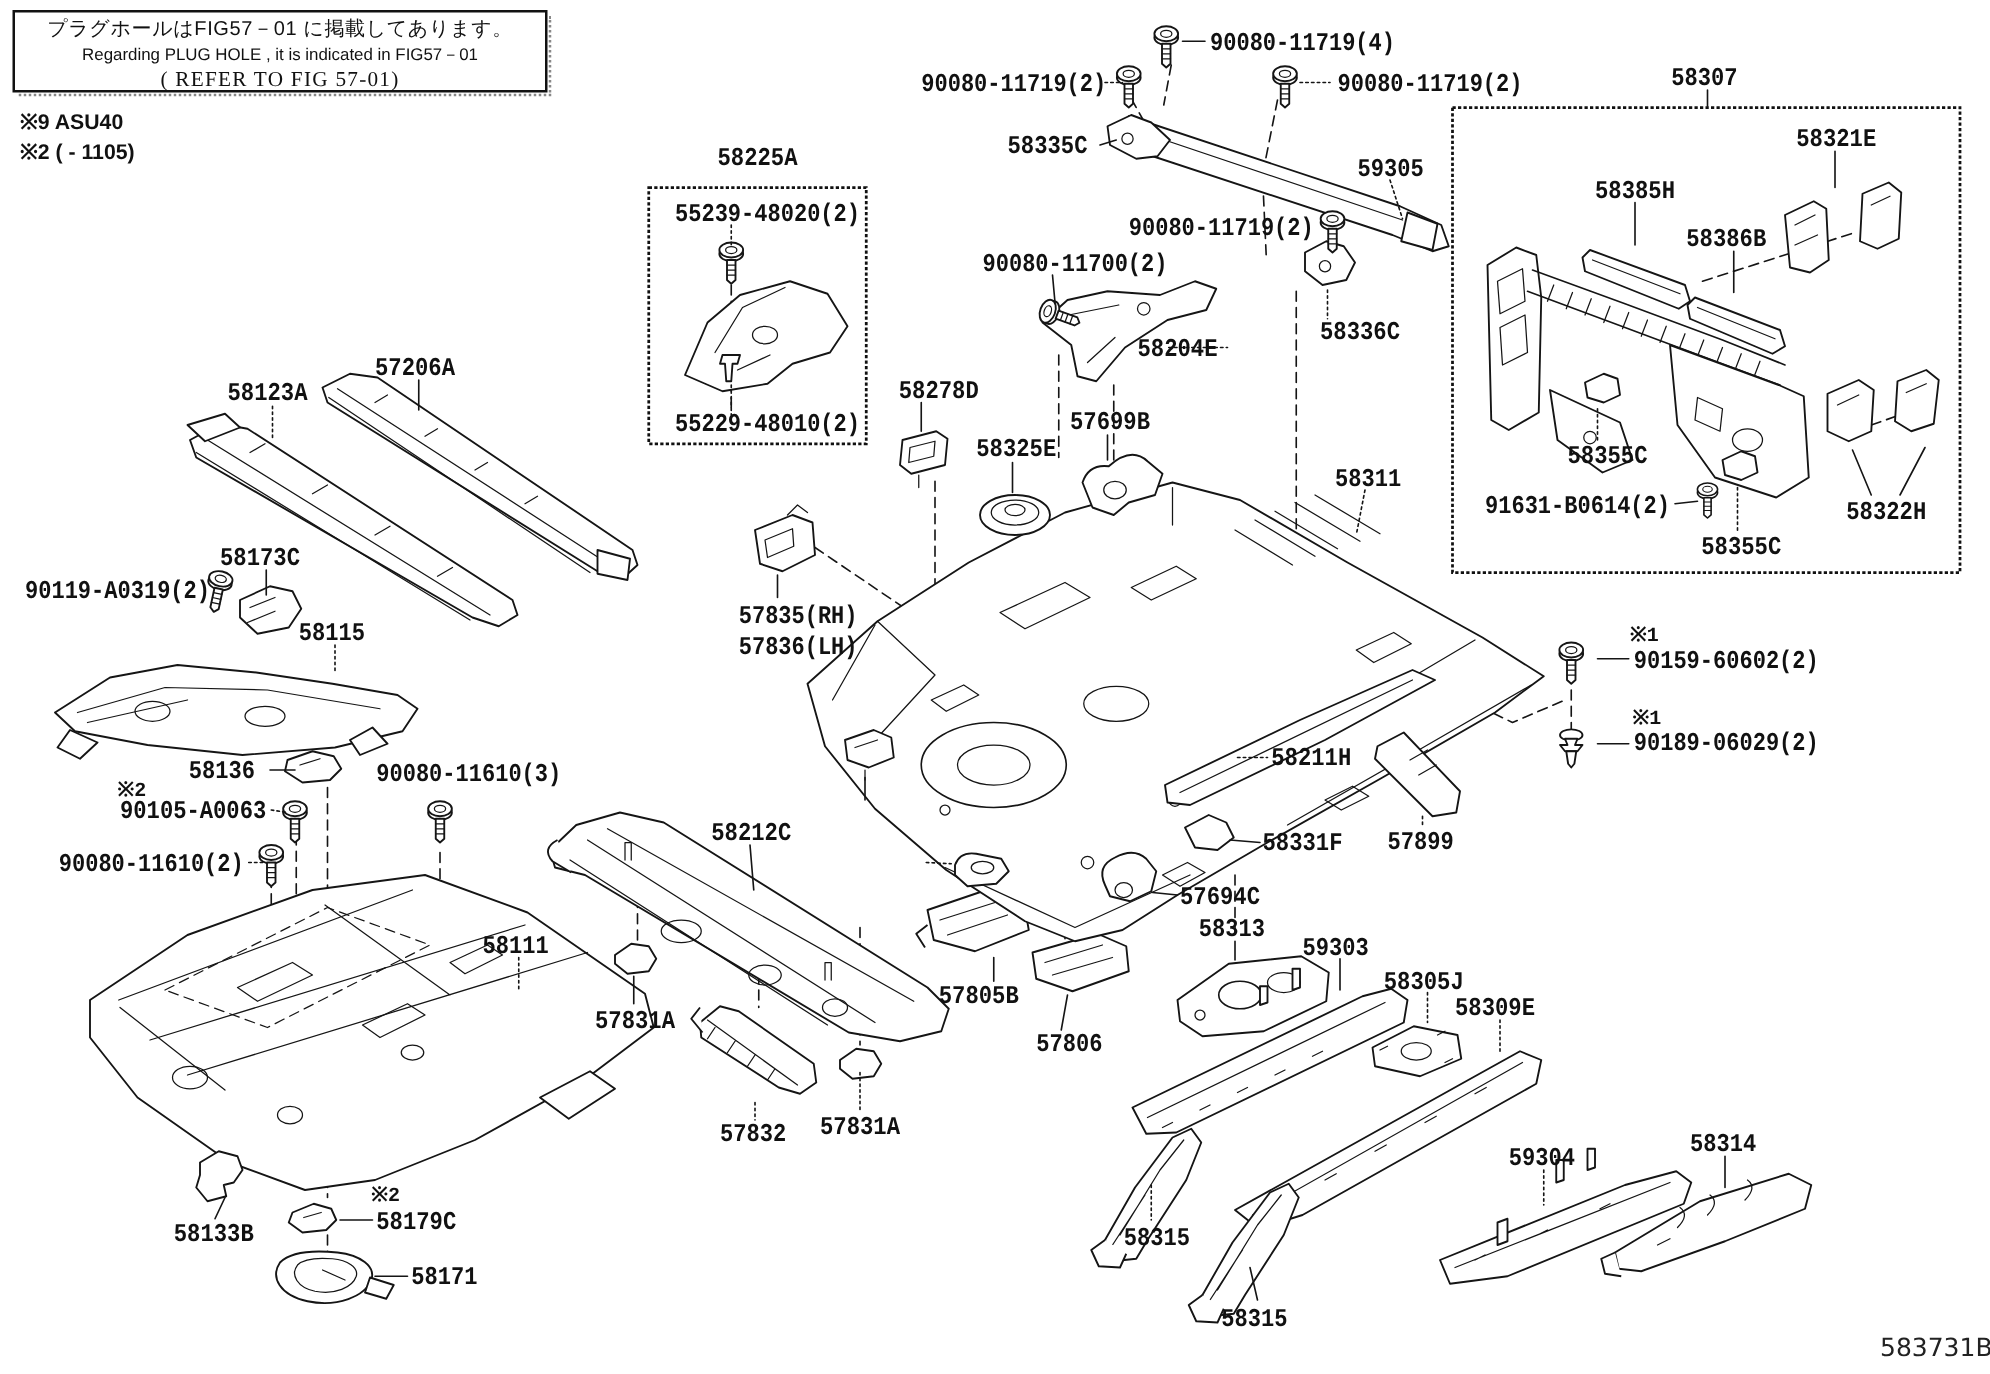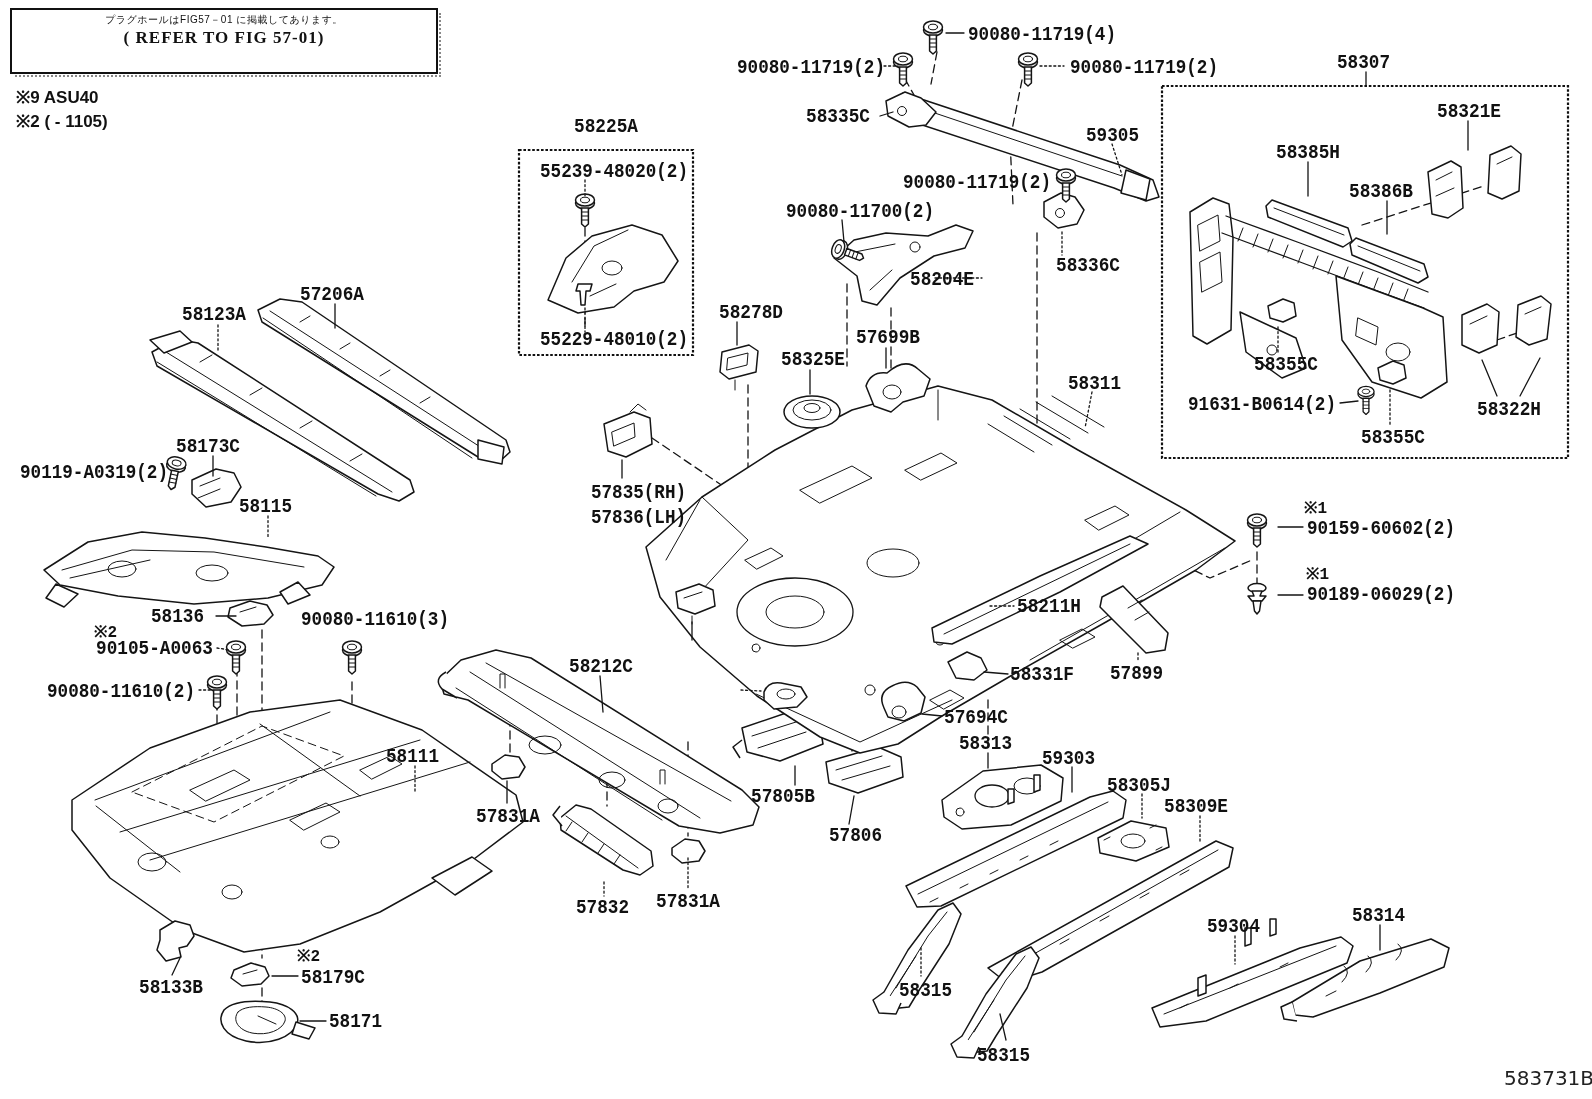--- a/index.html
+++ b/index.html
@@ -13,34 +13,35 @@
   .dash{stroke-dasharray:8 5;}
   .dot{stroke-dasharray:2 2.6;}
   .bx{fill:none;stroke:#111;stroke-width:2.2;stroke-dasharray:2.6 1.8;}
   .plabel{font-family:"Liberation Mono",monospace;font-weight:700;font-size:20.5px;fill:#111;}
   .plabel.small{font-size:16px;}
   
   .note-box{position:absolute;left:10px;top:8px;width:424px;height:62px;border:2px solid #111;
             background:#fff;text-align:center;z-index:3;}
   .note-box:after{content:"";position:absolute;left:3px;top:3px;right:-5px;bottom:-5px;
             border-right:2px dotted #888;border-bottom:2px dotted #888;pointer-events:none;}
-  .note-jp{font-size:10px;margin-top:3px;letter-spacing:.5px;}
+  .note-jp{font-size:16px;margin-top:3px;letter-spacing:.5px;}
   .note-en{font-size:13.5px;margin-top:1px;}
-  .note-ref{font-family:"Liberation Serif",serif;font-weight:700;font-size:17px;margin-top:1px;letter-spacing:1px;}
+  .note-ref{font-family:"Liberation Serif",serif;font-weight:400;font-size:17px;margin-top:1px;letter-spacing:1px;}
   .legend{position:absolute;left:16px;top:86px;z-index:3;font-weight:600;font-size:17px;line-height:24px;}
   .diagram-code{position:absolute;left:1504px;top:1066px;z-index:3;font-size:20px;
                 font-family:"DejaVu Sans",sans-serif;color:#222;}
 </style>
 </head>
 <body>
 
 <div class="stage">
 
   <div class="note-box">
     <div class="note-jp">プラグホールはFIG57－01 に掲載してあります。</div>
+    <div class="note-en">Regarding  PLUG  HOLE , it is  indicated  in  FIG57－01</div>
     <div class="note-ref">( REFER TO FIG 57-01)</div>
   </div>
 
   <div class="legend">
     <div>※9 ASU40</div>
     <div>※2 (      - 1105)</div>
   </div>
 
   <div class="diagram-code">583731B</div>
 

